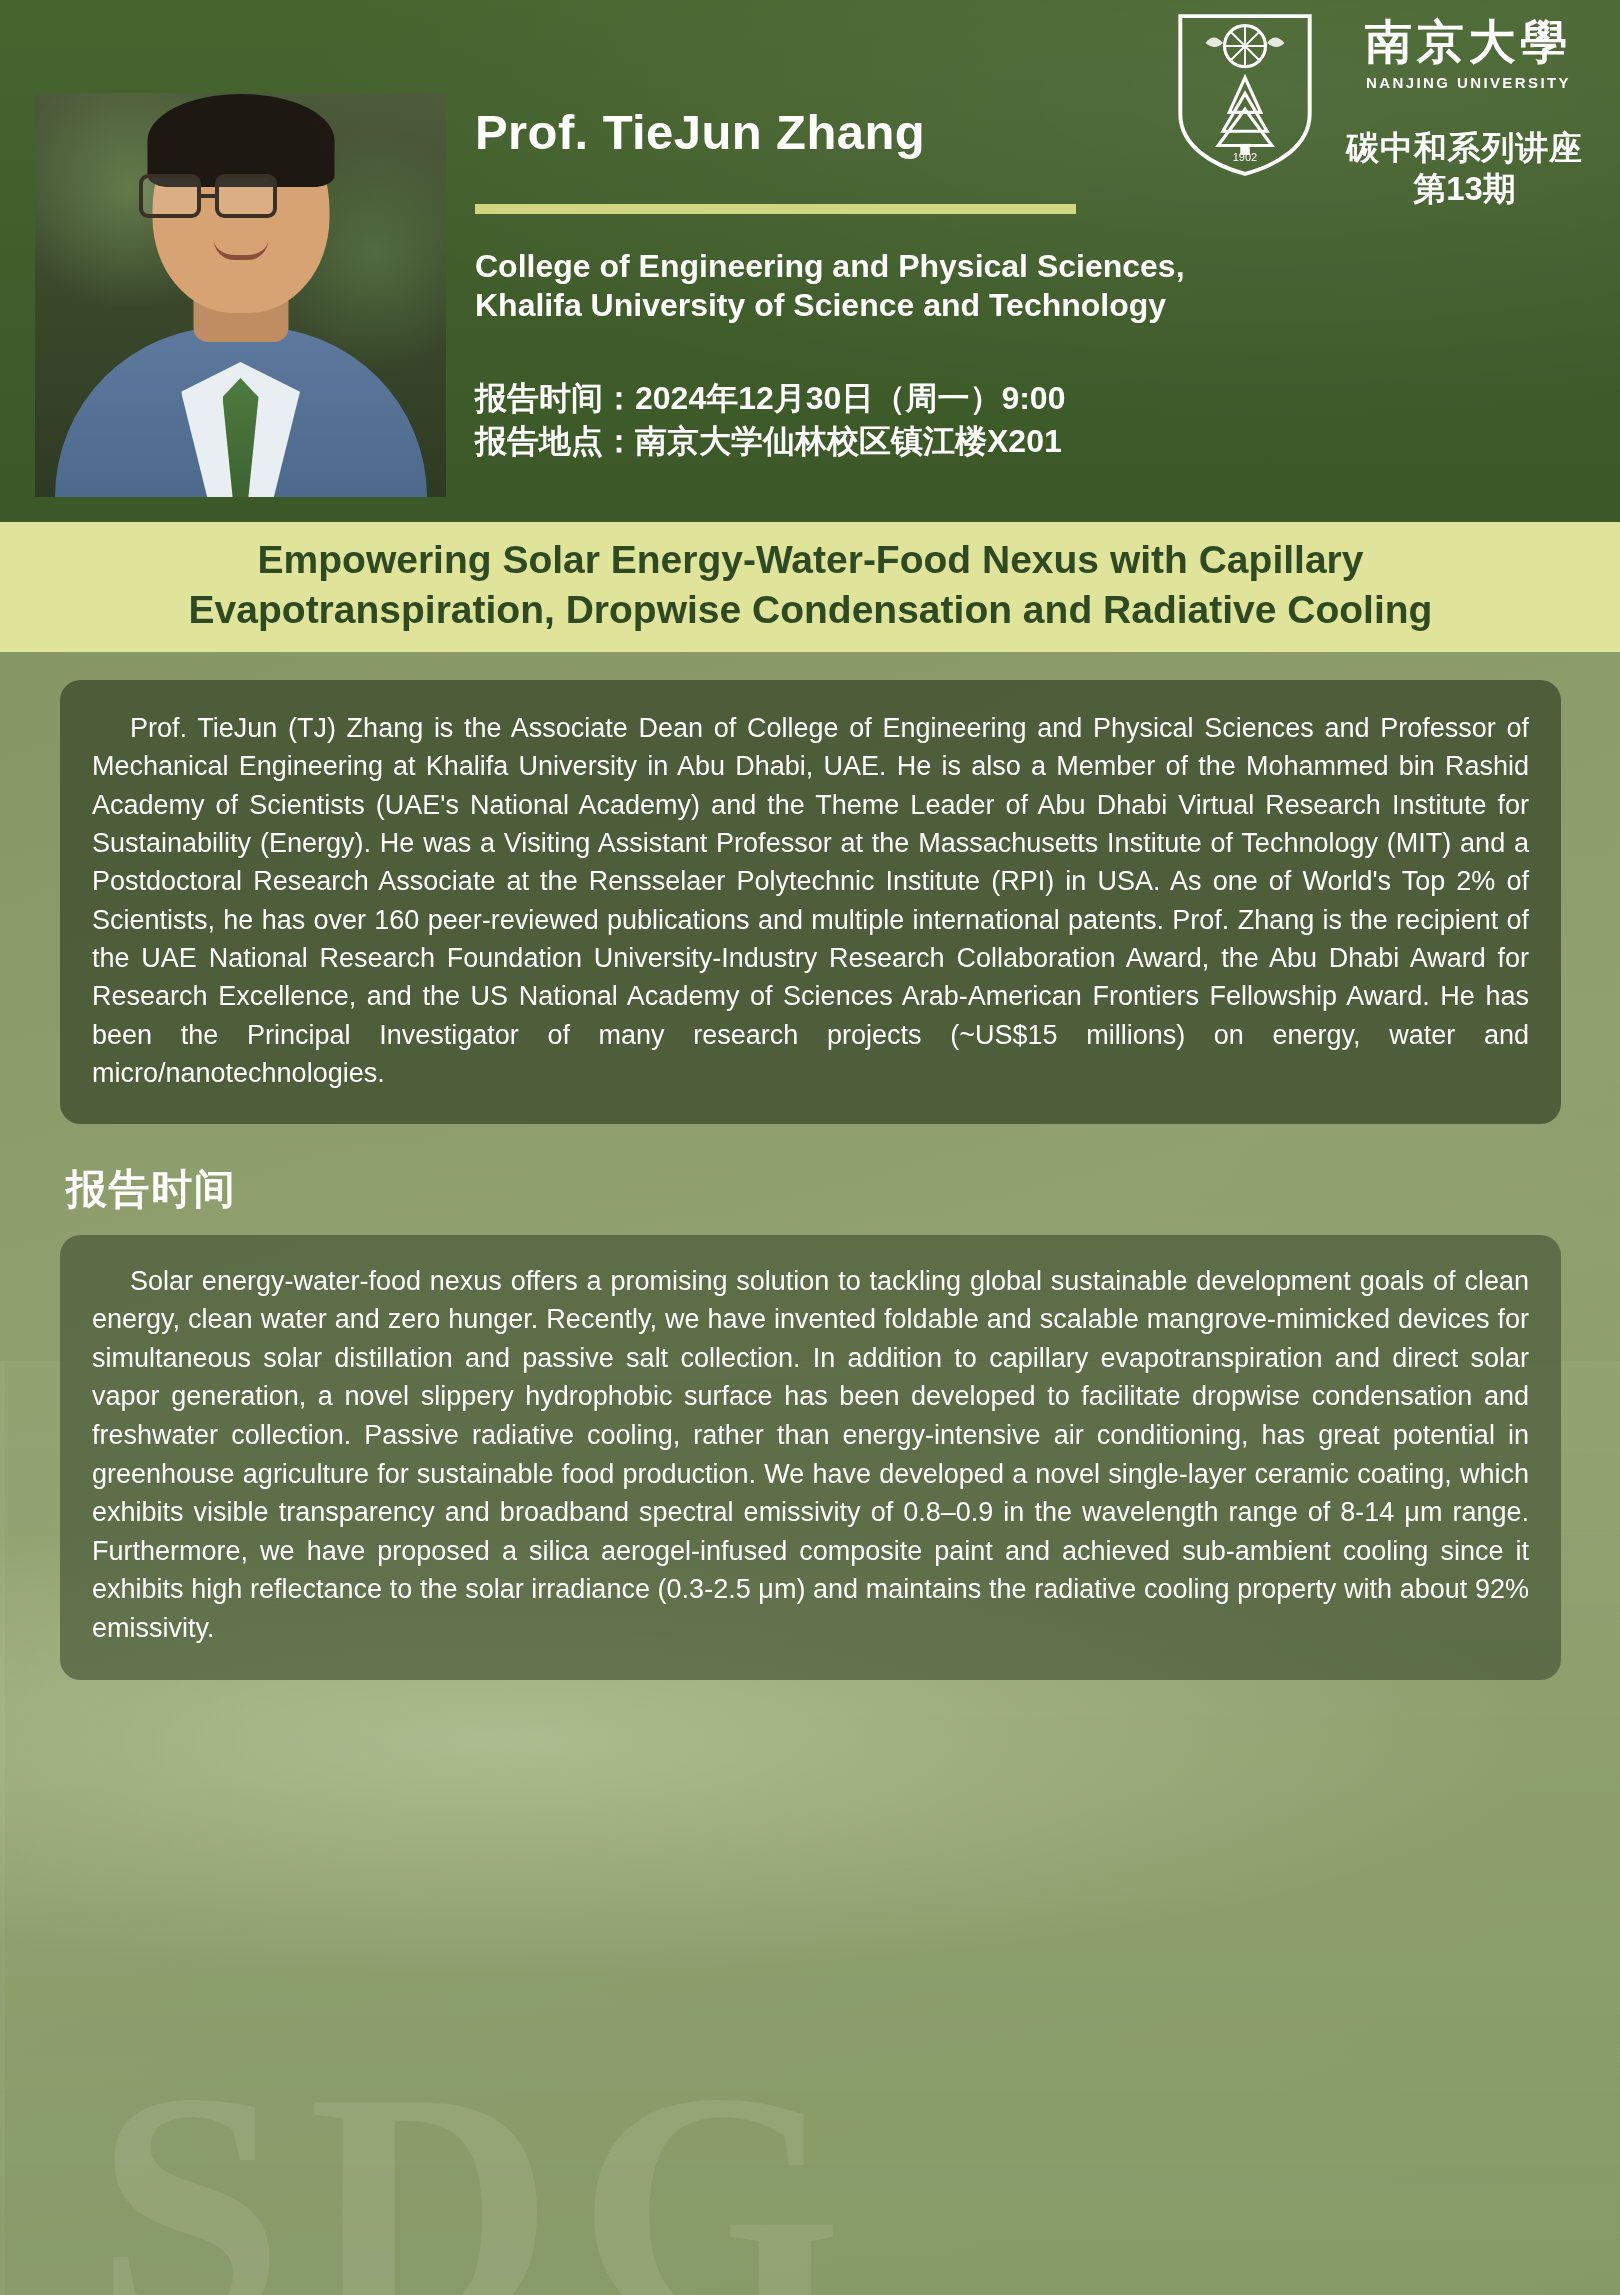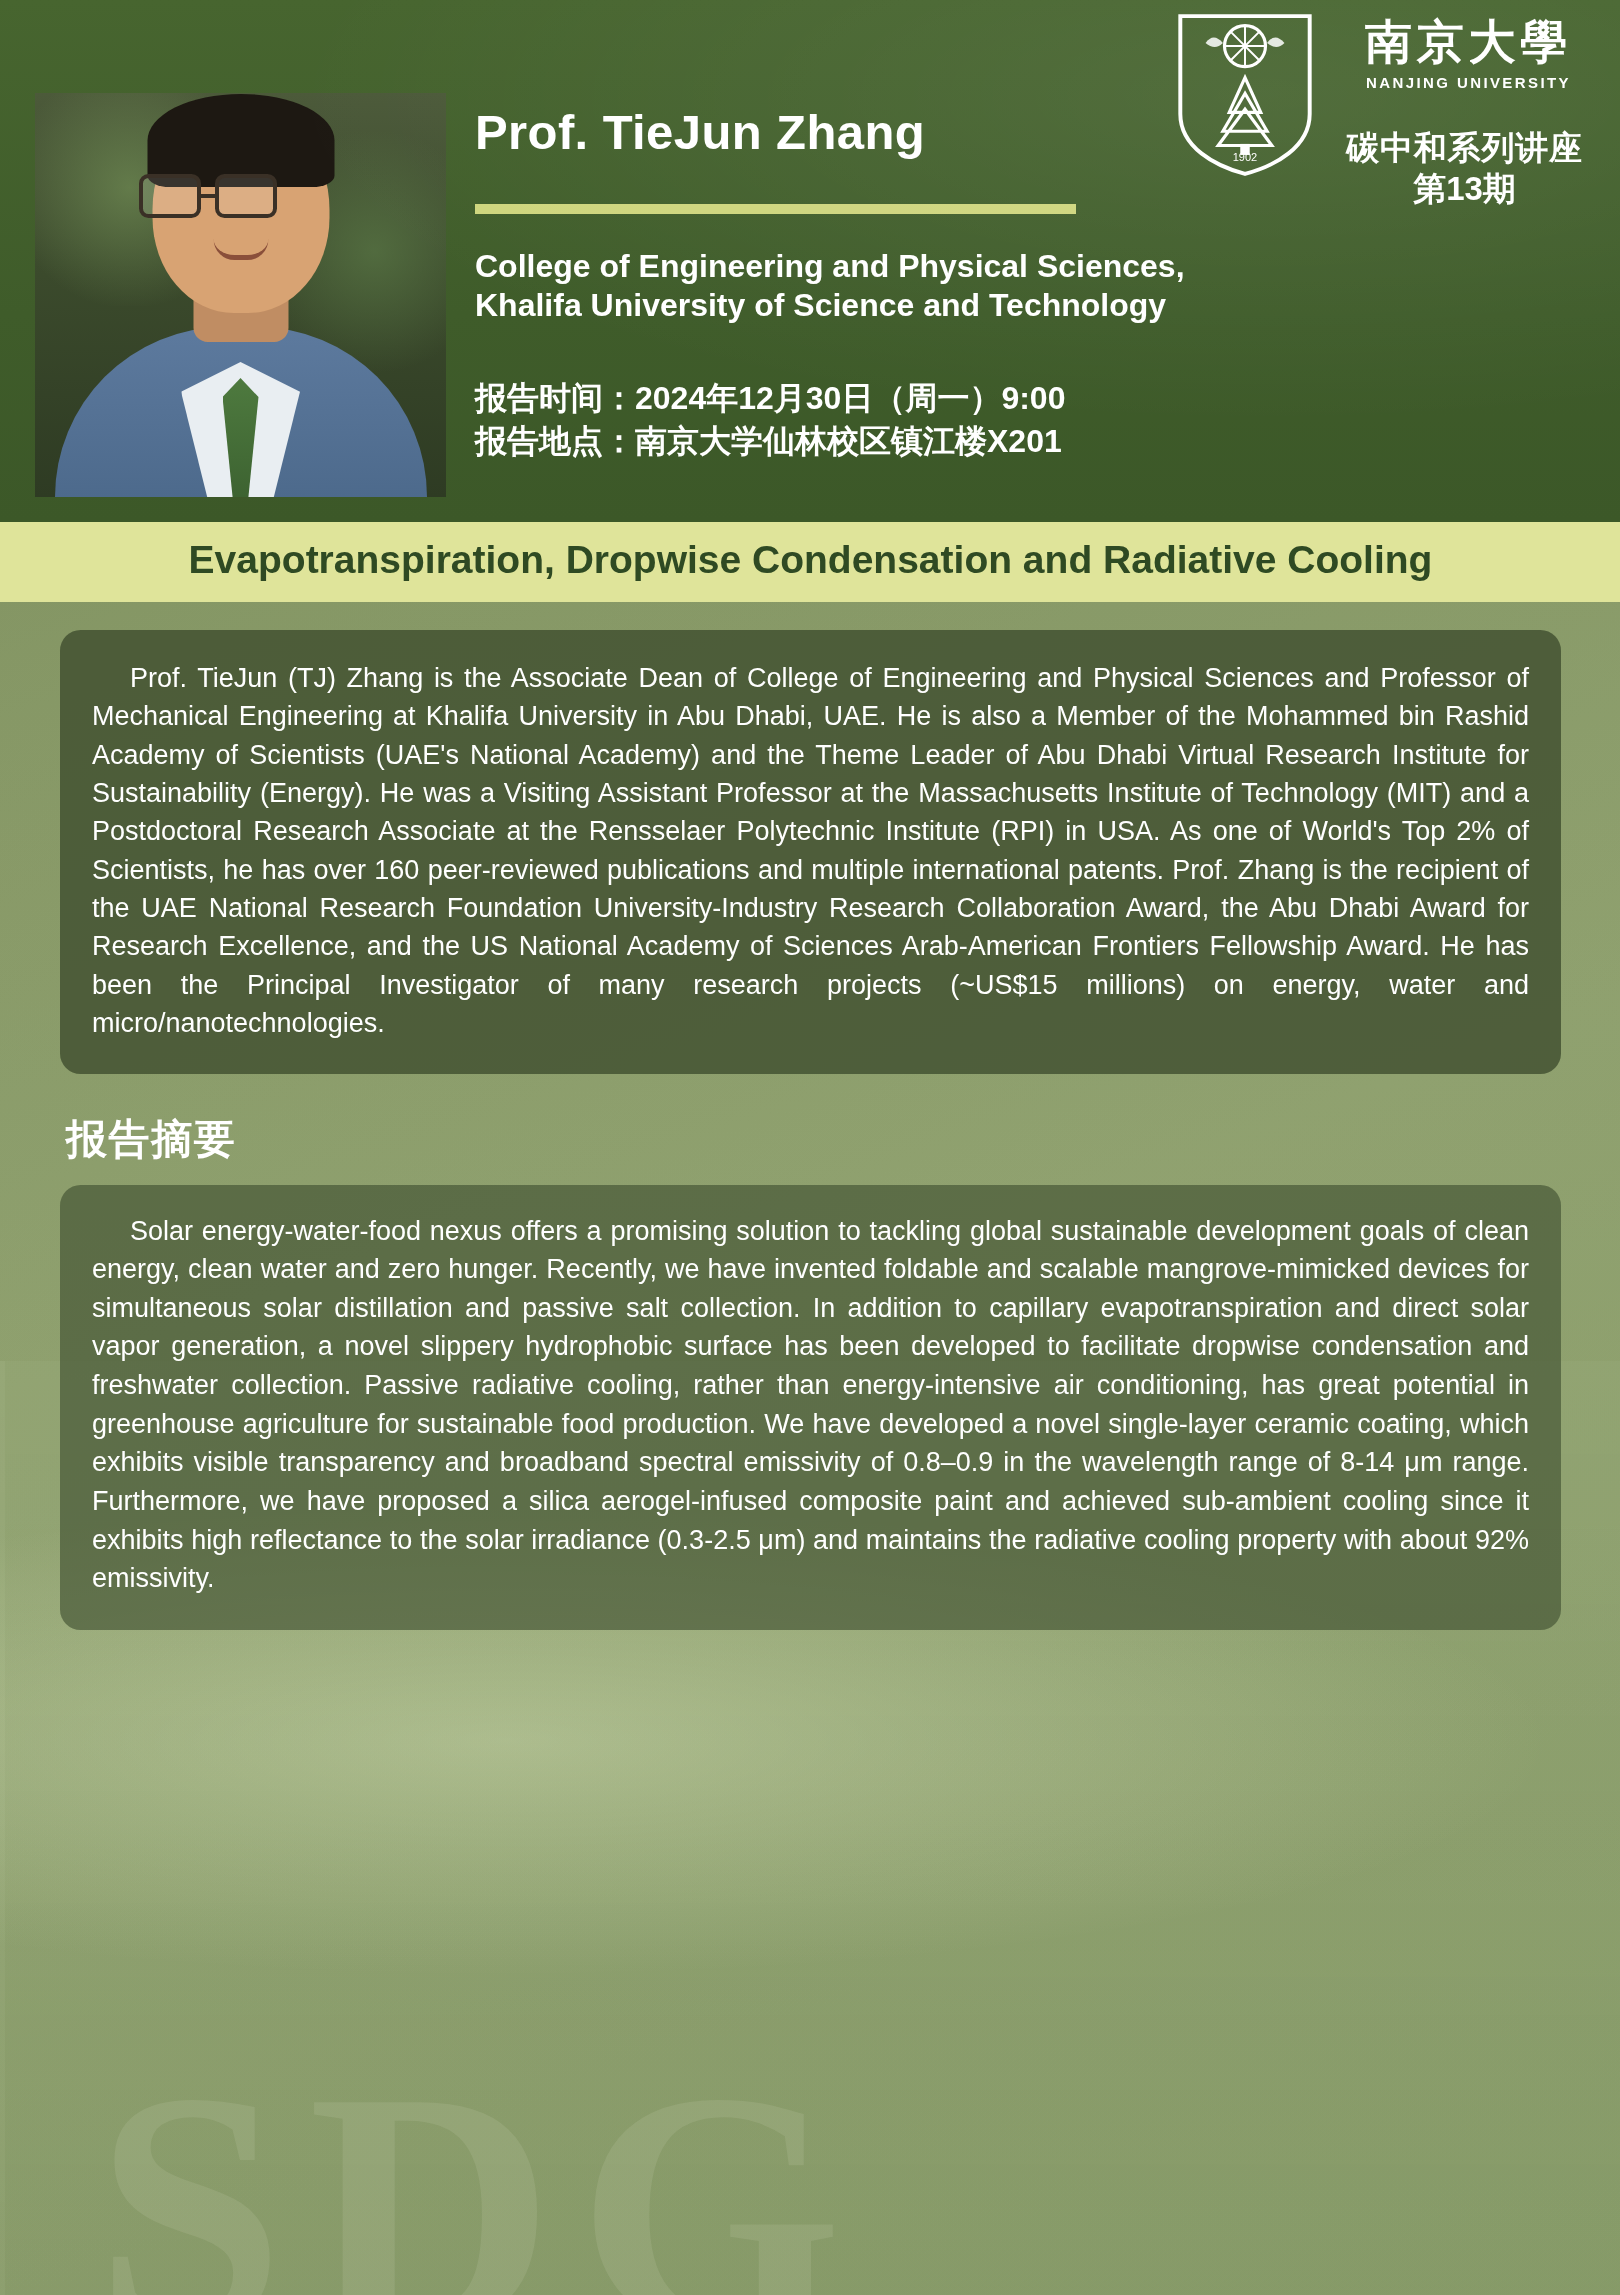--- a/index.html
+++ b/index.html
@@ -264,26 +264,27 @@
       <div class="nju-en">NANJING UNIVERSITY</div>
     </div>
 
     <div class="series">
       <div class="l1">碳中和系列讲座</div>
       <div class="l2">第13期</div>
     </div>
   </div>
 
   <div class="title-band">
+    <div class="t">Empowering Solar Energy-Water-Food Nexus with Capillary</div>
     <div class="t">Evapotranspiration, Dropwise Condensation and Radiative Cooling</div>
   </div>
 
   <div class="card">
     <p>Prof. TieJun (TJ) Zhang is the Associate Dean of College of Engineering and Physical Sciences and Professor of Mechanical Engineering at Khalifa University in Abu Dhabi, UAE. He is also a Member of the Mohammed bin Rashid Academy of Scientists (UAE's National Academy) and the Theme Leader of Abu Dhabi Virtual Research Institute for Sustainability (Energy). He was a Visiting Assistant Professor at the Massachusetts Institute of Technology (MIT) and a Postdoctoral Research Associate at the Rensselaer Polytechnic Institute (RPI) in USA. As one of World's Top 2% of Scientists, he has over 160 peer-reviewed publications and multiple international patents. Prof. Zhang is the recipient of the UAE National Research Foundation University-Industry Research Collaboration Award, the Abu Dhabi Award for Research Excellence, and the US National Academy of Sciences Arab-American Frontiers Fellowship Award. He has been the Principal Investigator of many research projects (~US$15 millions) on energy, water and micro/nanotechnologies.</p>
   </div>
 
-  <div class="section-head">报告摘要</div>
+  <div class="section-head">报告时间</div>
   <div class="card abstract">
     <p>Solar energy-water-food nexus offers a promising solution to tackling global sustainable development goals of clean energy, clean water and zero hunger. Recently, we have invented foldable and scalable mangrove-mimicked devices for simultaneous solar distillation and passive salt collection. In addition to capillary evapotranspiration and direct solar vapor generation, a novel slippery hydrophobic surface has been developed to facilitate dropwise condensation and freshwater collection. Passive radiative cooling, rather than energy-intensive air conditioning, has great potential in greenhouse agriculture for sustainable food production. We have developed a novel single-layer ceramic coating, which exhibits visible transparency and broadband spectral emissivity of 0.8–0.9 in the wavelength range of 8-14 μm range. Furthermore, we have proposed a silica aerogel-infused composite paint and achieved sub-ambient cooling since it exhibits high reflectance to the solar irradiance (0.3-2.5 μm) and maintains the radiative cooling property with about 92% emissivity.</p>
   </div>
 
 </div>
 
 
 </body></html>

